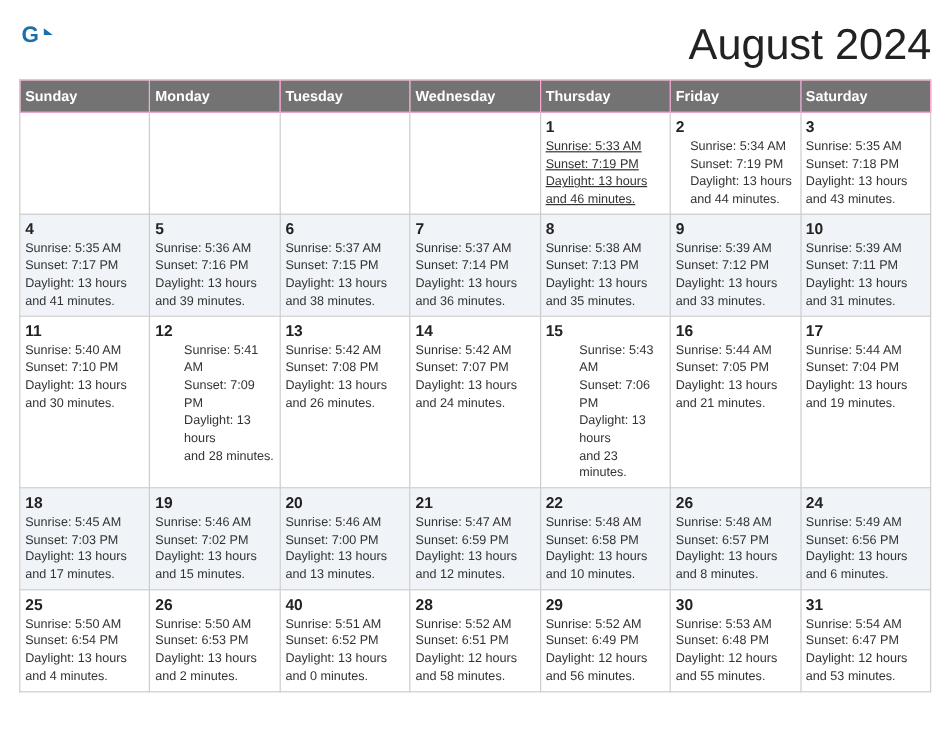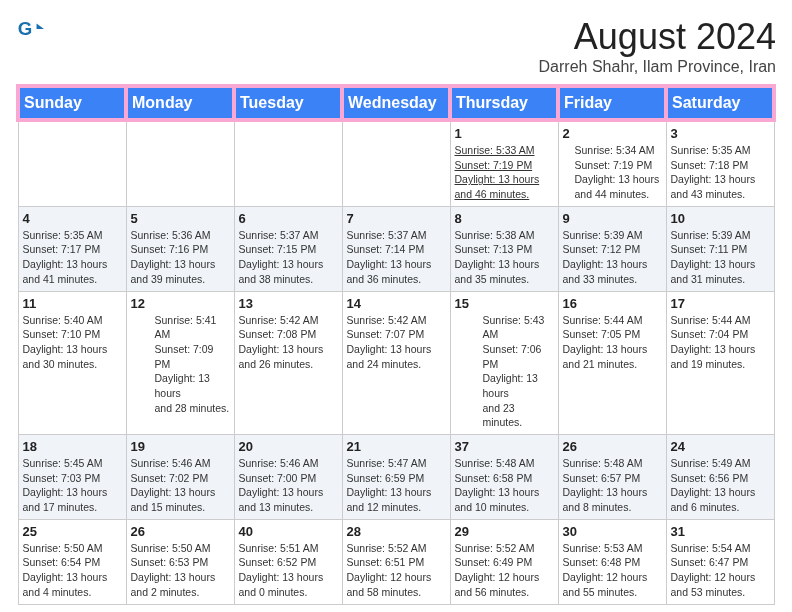--- a/index.html
+++ b/index.html
@@ -42,27 +42,27 @@
     .location-title {
       font-size: 16px;
       color: #444;
     }
     .calendar {
       width: 100%;
       border-collapse: collapse;
       font-size: 11px;
     }
     .calendar th {
-      background: #3b82f6;
+      background: #737373;
       color: #fff;
       padding: 6px 4px;
       text-align: left;
-      font-size: 16px;
+      font-size: 12px;
       font-weight: bold;
-      border: 4px solid #f9a8d4;
+      border: 1px solid #f9a8d4;
     }
     .calendar td {
       border: 1px solid #ccc;
       vertical-align: top;
       padding: 4px;
       width: calc(100% / 7);
       min-height: 80px;
       background: #fff;
     }
     .calendar tr:nth-child(even) td {
@@ -87,21 +87,20 @@
 
 <div class="header">
   <div class="logo">
     <svg class="logo-icon" viewBox="0 0 30 30">
       <text x="2" y="20" font-size="20" fill="#1a6faf" font-weight="bold">G</text>
       <polygon points="22,8 30,14 22,14" fill="#1a6faf"></polygon>
     </svg>
   </div>
   <div class="title-block">
     <div class="month-title">August 2024</div>
-    <div class="location-title">Darreh Shahr, Ilam Province, Iran</div>
   </div>
 </div>
 
 <table class="calendar">
   <thead>
     <tr>
     <th>Sunday</th>
         <th>Monday</th>
         <th>Tuesday</th>
         <th>Wednesday</th>
@@ -263,21 +262,21 @@
 and 13 minutes.</div>
         </td>
         <td>
           <div class="day-number">21</div>
           <div class="day-info" style="white-space: pre-line;">Sunrise: 5:47 AM
 Sunset: 6:59 PM
 Daylight: 13 hours
 and 12 minutes.</div>
         </td>
         <td>
-          <div class="day-number">37</div>
+          <div class="day-number">22</div>
           <div class="day-info" style="white-space: pre-line;">Sunrise: 5:48 AM
 Sunset: 6:58 PM
 Daylight: 13 hours
 and 10 minutes.</div>
         </td>
         <td>
           <div class="day-number">26</div>
           <div class="day-info" style="white-space: pre-line;">Sunrise: 5:48 AM
 Sunset: 6:57 PM
 Daylight: 13 hours

